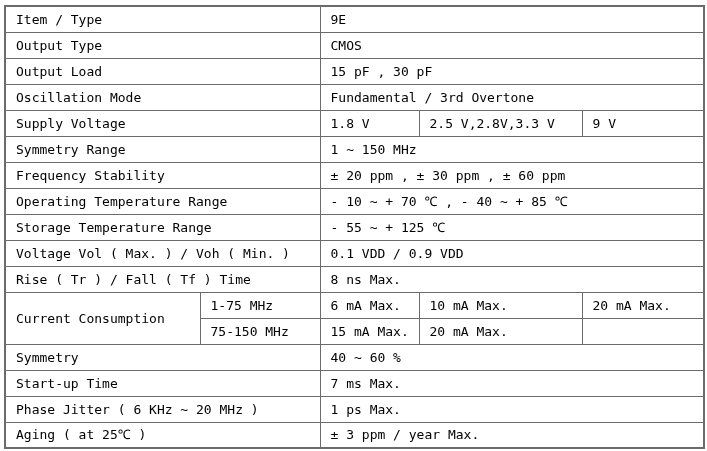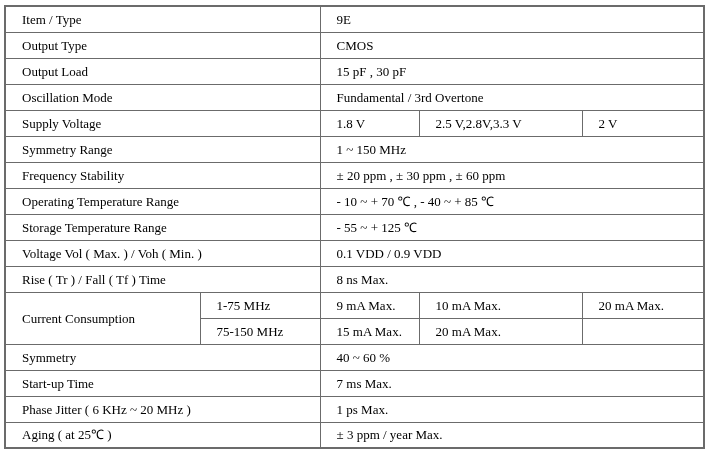--- a/index.html
+++ b/index.html
@@ -18,28 +18,27 @@
     width: 699px;
     border-collapse: collapse;
     table-layout: fixed;
     border: 2px solid #6b6b6b;
   }
   .spec-table tr {
     height: 26px;
   }
   .spec-table td {
     border: 1px solid #6b6b6b;
-    padding: 0 4px 0 16px;
+    padding: 0 4px 0 10px;
     font-size: 13px;
     line-height: 13px;
     color: #000000;
     white-space: pre;
     overflow: hidden;
     vertical-align: middle;
-    font-family: Liberation Serif, serif;
   }
 </style>
 </head>
 <body>
 
 <table class="spec-table">
   <colgroup>
     <col style="width:195px">
     <col style="width:120px">
     <col style="width:99px">
@@ -60,21 +59,21 @@
       <td colspan="3">15 pF , 30 pF</td>
     </tr>
     <tr>
       <td colspan="2">Oscillation Mode</td>
       <td colspan="3">Fundamental / 3rd Overtone</td>
     </tr>
     <tr>
       <td colspan="2">Supply Voltage</td>
       <td>1.8 V</td>
       <td>2.5 V,2.8V,3.3 V</td>
-      <td>2 V</td>
+      <td>9 V</td>
     </tr>
     <tr>
       <td colspan="2">Symmetry Range</td>
       <td colspan="3">1 ~ 150 MHz</td>
     </tr>
     <tr>
       <td colspan="2">Frequency Stability</td>
       <td colspan="3">± 20 ppm , ± 30 ppm , ± 60 ppm</td>
     </tr>
     <tr>
@@ -89,21 +88,21 @@
       <td colspan="2">Voltage Vol ( Max. ) / Voh ( Min. )</td>
       <td colspan="3">0.1 VDD / 0.9 VDD</td>
     </tr>
     <tr>
       <td colspan="2">Rise ( Tr ) / Fall ( Tf ) Time</td>
       <td colspan="3">8 ns Max.</td>
     </tr>
     <tr>
       <td rowspan="2">Current Consumption</td>
       <td>1-75 MHz</td>
-      <td>9 mA Max.</td>
+      <td>6 mA Max.</td>
       <td>10 mA Max.</td>
       <td>20 mA Max.</td>
     </tr>
     <tr>
       <td>75-150 MHz</td>
       <td>15 mA Max.</td>
       <td>20 mA Max.</td>
       <td></td>
     </tr>
     <tr>

